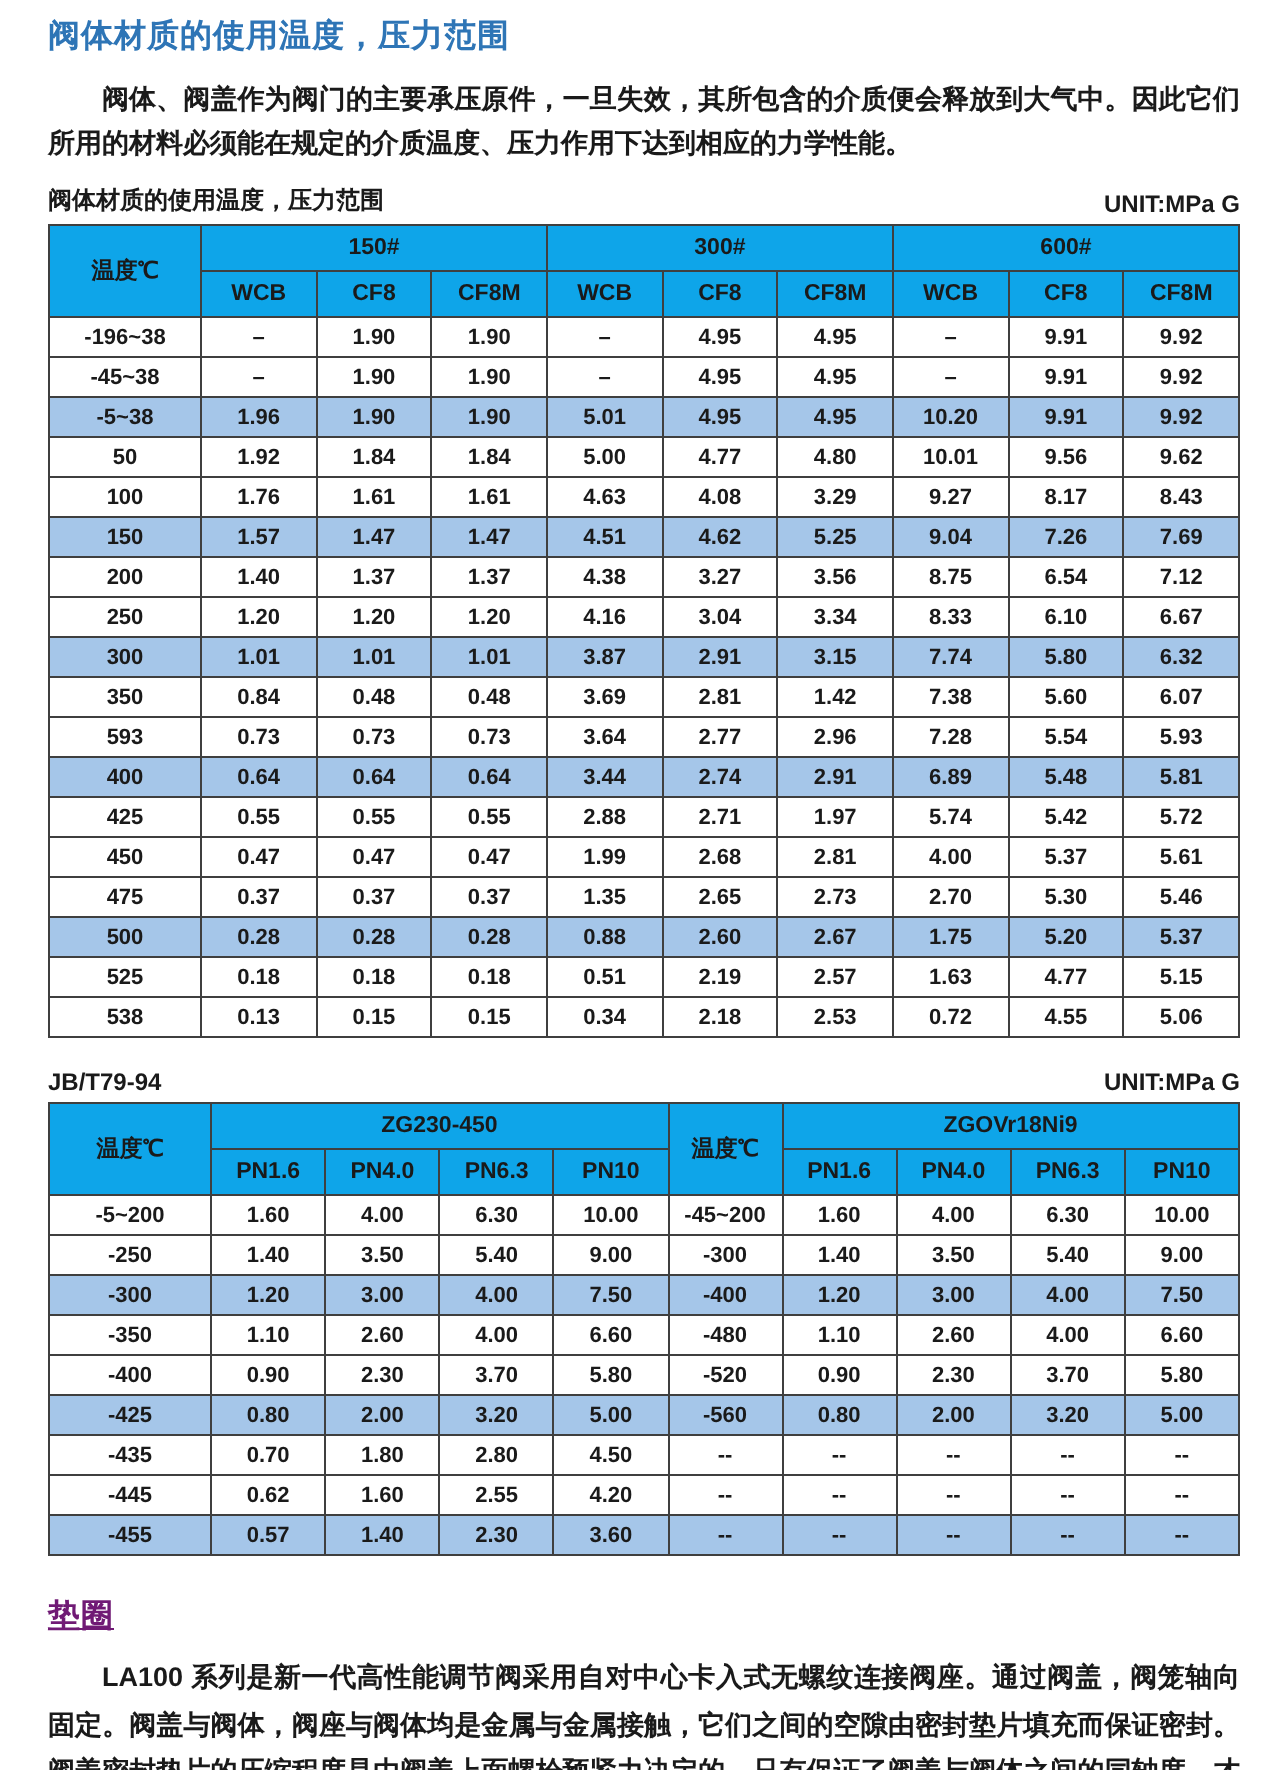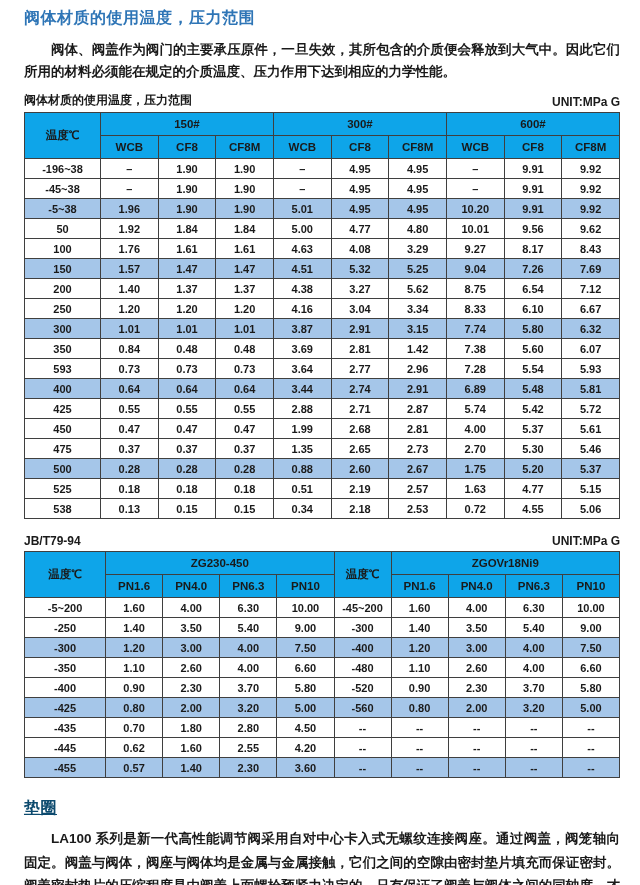--- a/index.html
+++ b/index.html
@@ -27,21 +27,21 @@
     border:1px solid #3f3f3f; text-align:center; vertical-align:middle;
     overflow:hidden; white-space:nowrap;
   }
   thead th { background:#0ea5e9; font-weight:bold; font-size:11.5px; height:20px; }
   tbody td { font-size:11px; font-weight:bold; height:17px; background:#ffffff; }
   tbody tr.hl td { background:#A5C6E9; }
 
   .mid-gap { height:13px; }
 
   .section-title {
-    color:#0c4a6e; font-size:16px; font-weight:bold;
+    color:#701a75; font-size:16px; font-weight:bold;
     text-decoration:underline; margin:20px 0 8px 0; letter-spacing:0.5px;
   }
   .body-par {
     font-size:13.5px; font-weight:bold; line-height:23.5px;
     text-align:justify; text-indent:2em; margin:0;
   }
 </style>
 </head>
 <body>
 
@@ -148,34 +148,34 @@
           <td>9.27</td>
           <td>8.17</td>
           <td>8.43</td>
         </tr>
         <tr class="hl">
           <td>150</td>
           <td>1.57</td>
           <td>1.47</td>
           <td>1.47</td>
           <td>4.51</td>
-          <td>5.32</td>
+          <td>4.62</td>
           <td>5.25</td>
           <td>9.04</td>
           <td>7.26</td>
           <td>7.69</td>
         </tr>
         <tr>
           <td>200</td>
           <td>1.40</td>
           <td>1.37</td>
           <td>1.37</td>
           <td>4.38</td>
           <td>3.27</td>
-          <td>5.62</td>
+          <td>3.56</td>
           <td>8.75</td>
           <td>6.54</td>
           <td>7.12</td>
         </tr>
         <tr>
           <td>250</td>
           <td>1.20</td>
           <td>1.20</td>
           <td>1.20</td>
           <td>4.16</td>
@@ -233,21 +233,21 @@
           <td>5.48</td>
           <td>5.81</td>
         </tr>
         <tr>
           <td>425</td>
           <td>0.55</td>
           <td>0.55</td>
           <td>0.55</td>
           <td>2.88</td>
           <td>2.71</td>
-          <td>2.87</td>
+          <td>1.97</td>
           <td>5.74</td>
           <td>5.42</td>
           <td>5.72</td>
         </tr>
         <tr>
           <td>450</td>
           <td>0.47</td>
           <td>0.47</td>
           <td>0.47</td>
           <td>1.99</td>

